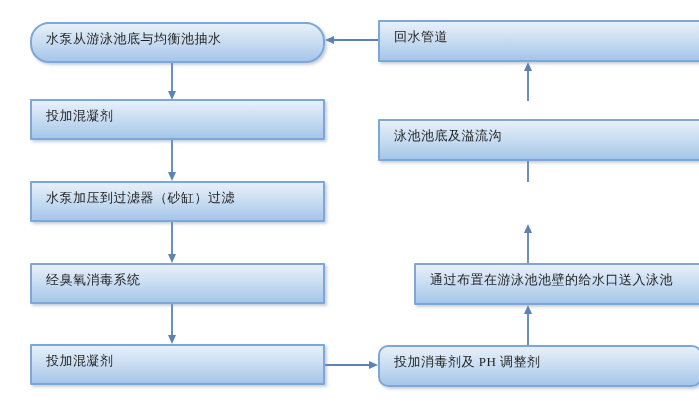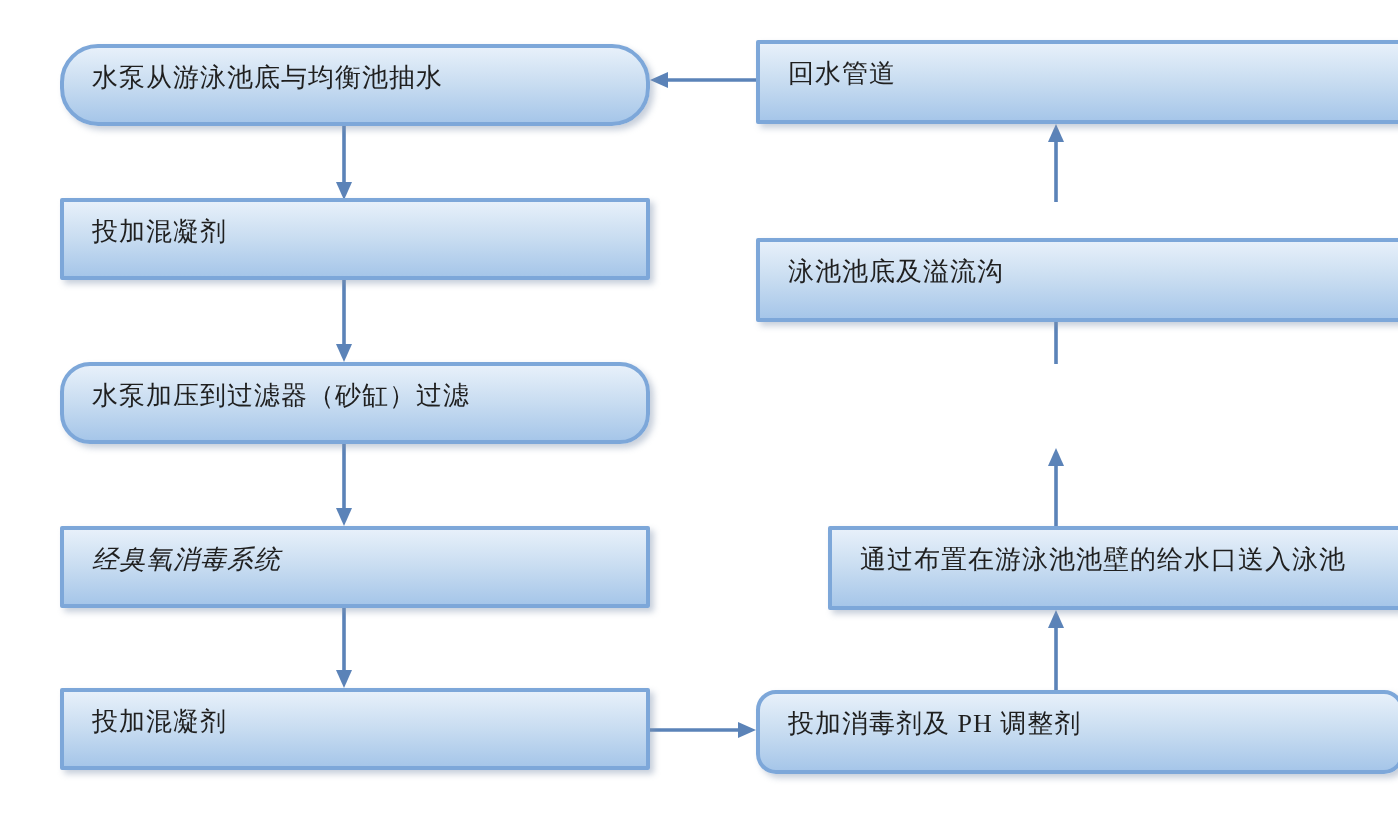--- a/index.html
+++ b/index.html
@@ -93,22 +93,22 @@
     </g>
 
     <g>
       <line x1="378" y1="40" x2="334" y2="40"></line>
       <polygon points="325,40 334,36 334,44"></polygon>
     </g>
   </svg>
 
   <div class="flow-box" style="left:30px; top:22px;border-radius:19px;">水泵从游泳池底与均衡池抽水</div>
   <div class="flow-box" style="left:30px; top:99px;">投加混凝剂</div>
-  <div class="flow-box" style="left:30px; top:181px;border-radius:15px;">水泵加压到过滤器（砂缸）过滤</div>
-  <div class="flow-box" style="left:30px; top:263px;font-style:italic;">经臭氧消毒系统</div>
+  <div class="flow-box" style="left:30px; top:181px;">水泵加压到过滤器（砂缸）过滤</div>
+  <div class="flow-box" style="left:30px; top:263px;">经臭氧消毒系统</div>
   <div class="flow-box" style="left:30px; top:344px;">投加混凝剂</div>
 
   <div class="flow-box col-right" style="left:378px; top:20px;">回水管道</div>
   <div class="flow-box col-right" style="left:378px; top:119px;">泳池池底及溢流沟</div>
   <div class="flow-box col-right" style="left:378px; top:263px;margin-left:36px;">通过布置在游泳池池壁的给水口送入泳池</div>
   <div class="flow-box col-right" style="left:378px; top:345px;border-radius:10px;">投加消毒剂及 PH 调整剂</div>
 
 </div>
 
 </body></html>

